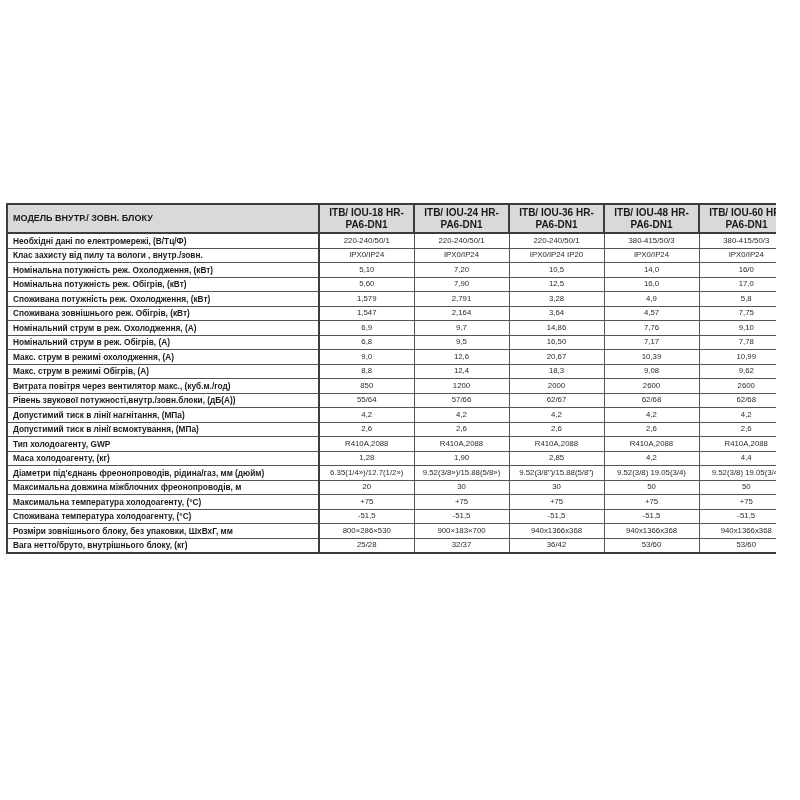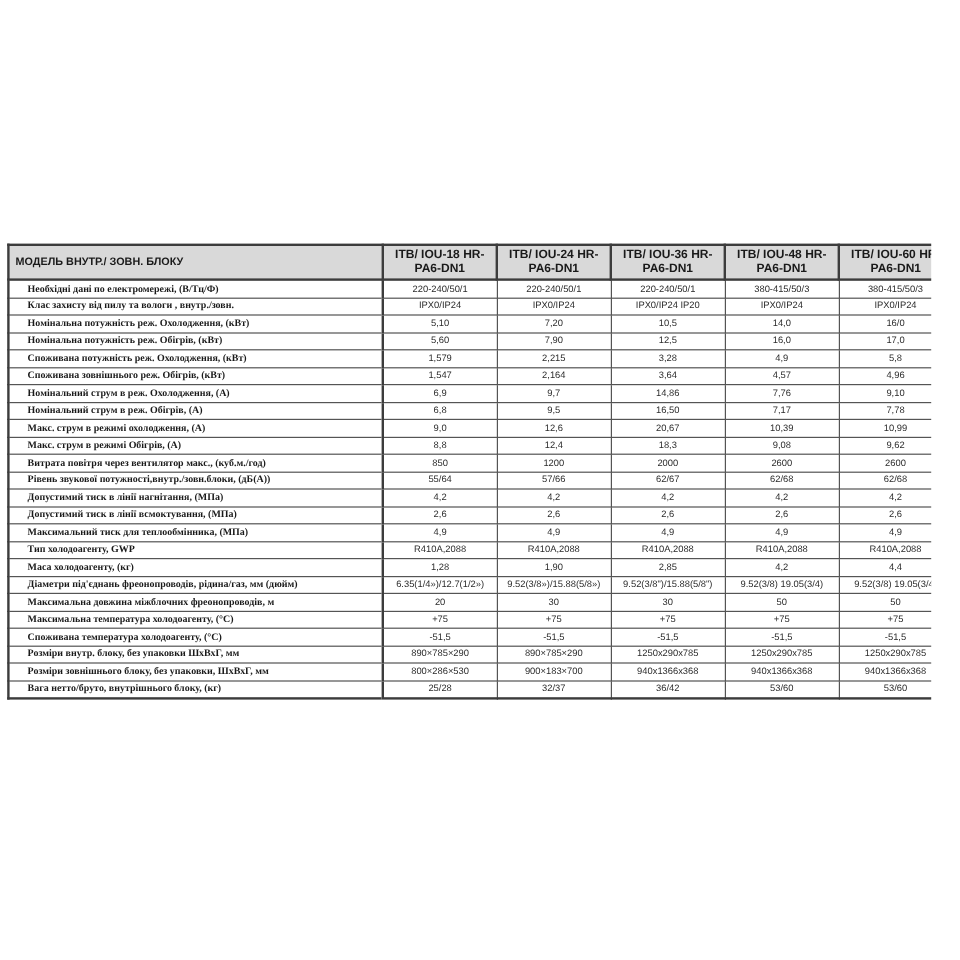--- a/index.html
+++ b/index.html
@@ -52,23 +52,22 @@
     line-height: 1;
     vertical-align: middle;
     color: var(--text-color, #1a1a1a);
     overflow: hidden;
     white-space: nowrap;
   }
   table.spec-table td.label-cell {
     font-size: 8.3px;
     font-weight: bold;
     text-align: left;
-    padding-left: 15px;
+    padding-left: 5px;
     border-right: 2px solid var(--border-dark, #3c3c3c);
-    font-family: Liberation Serif, serif;
   }
   table.spec-table td.value-cell {
     font-size: 7.8px;
     font-weight: normal;
     text-align: center;
     color: #2b2b2b;
   }
 </style>
 </head>
 <body>
@@ -122,32 +121,32 @@
           <td class="label-cell">Номінальна потужність реж. Обігрів, (кВт)</td>
           <td class="value-cell">5,60</td>
           <td class="value-cell">7,90</td>
           <td class="value-cell">12,5</td>
           <td class="value-cell">16,0</td>
           <td class="value-cell">17,0</td>
         </tr>
         <tr>
           <td class="label-cell">Споживана потужність реж. Охолодження, (кВт)</td>
           <td class="value-cell">1,579</td>
-          <td class="value-cell">2,215</td>
+          <td class="value-cell">2,791</td>
           <td class="value-cell">3,28</td>
           <td class="value-cell">4,9</td>
           <td class="value-cell">5,8</td>
         </tr>
         <tr>
           <td class="label-cell">Споживана зовнішнього реж. Обігрів, (кВт)</td>
           <td class="value-cell">1,547</td>
           <td class="value-cell">2,164</td>
           <td class="value-cell">3,64</td>
           <td class="value-cell">4,57</td>
-          <td class="value-cell">4,96</td>
+          <td class="value-cell">7,75</td>
         </tr>
         <tr>
           <td class="label-cell">Номінальний струм в реж. Охолодження, (А)</td>
           <td class="value-cell">6,9</td>
           <td class="value-cell">9,7</td>
           <td class="value-cell">14,86</td>
           <td class="value-cell">7,76</td>
           <td class="value-cell">9,10</td>
         </tr>
         <tr>
@@ -200,28 +199,20 @@
         </tr>
         <tr>
           <td class="label-cell">Допустимий тиск в лінії всмоктування, (МПа)</td>
           <td class="value-cell">2,6</td>
           <td class="value-cell">2,6</td>
           <td class="value-cell">2,6</td>
           <td class="value-cell">2,6</td>
           <td class="value-cell">2,6</td>
         </tr>
         <tr>
-          <td class="label-cell">Максимальний тиск для теплообмінника, (МПа)</td>
-          <td class="value-cell">4,9</td>
-          <td class="value-cell">4,9</td>
-          <td class="value-cell">4,9</td>
-          <td class="value-cell">4,9</td>
-          <td class="value-cell">4,9</td>
-        </tr>
-        <tr>
           <td class="label-cell">Тип холодоагенту, GWP</td>
           <td class="value-cell">R410A,2088</td>
           <td class="value-cell">R410A,2088</td>
           <td class="value-cell">R410A,2088</td>
           <td class="value-cell">R410A,2088</td>
           <td class="value-cell">R410A,2088</td>
         </tr>
         <tr>
           <td class="label-cell">Маса холодоагенту, (кг)</td>
           <td class="value-cell">1,28</td>
@@ -256,28 +247,20 @@
         </tr>
         <tr>
           <td class="label-cell">Споживана температура холодоагенту, (°С)</td>
           <td class="value-cell">-51,5</td>
           <td class="value-cell">-51,5</td>
           <td class="value-cell">-51,5</td>
           <td class="value-cell">-51,5</td>
           <td class="value-cell">-51,5</td>
         </tr>
         <tr>
-          <td class="label-cell">Розміри внутр. блоку, без упаковки ШхВхГ, мм</td>
-          <td class="value-cell">890×785×290</td>
-          <td class="value-cell">890×785×290</td>
-          <td class="value-cell">1250x290x785</td>
-          <td class="value-cell">1250x290x785</td>
-          <td class="value-cell">1250x290x785</td>
-        </tr>
-        <tr>
           <td class="label-cell">Розміри зовнішнього блоку, без упаковки, ШхВхГ, мм</td>
           <td class="value-cell">800×286×530</td>
           <td class="value-cell">900×183×700</td>
           <td class="value-cell">940x1366x368</td>
           <td class="value-cell">940x1366x368</td>
           <td class="value-cell">940x1366x368</td>
         </tr>
         <tr>
           <td class="label-cell">Вага нетто/бруто, внутрішнього блоку, (кг)</td>
           <td class="value-cell">25/28</td>

